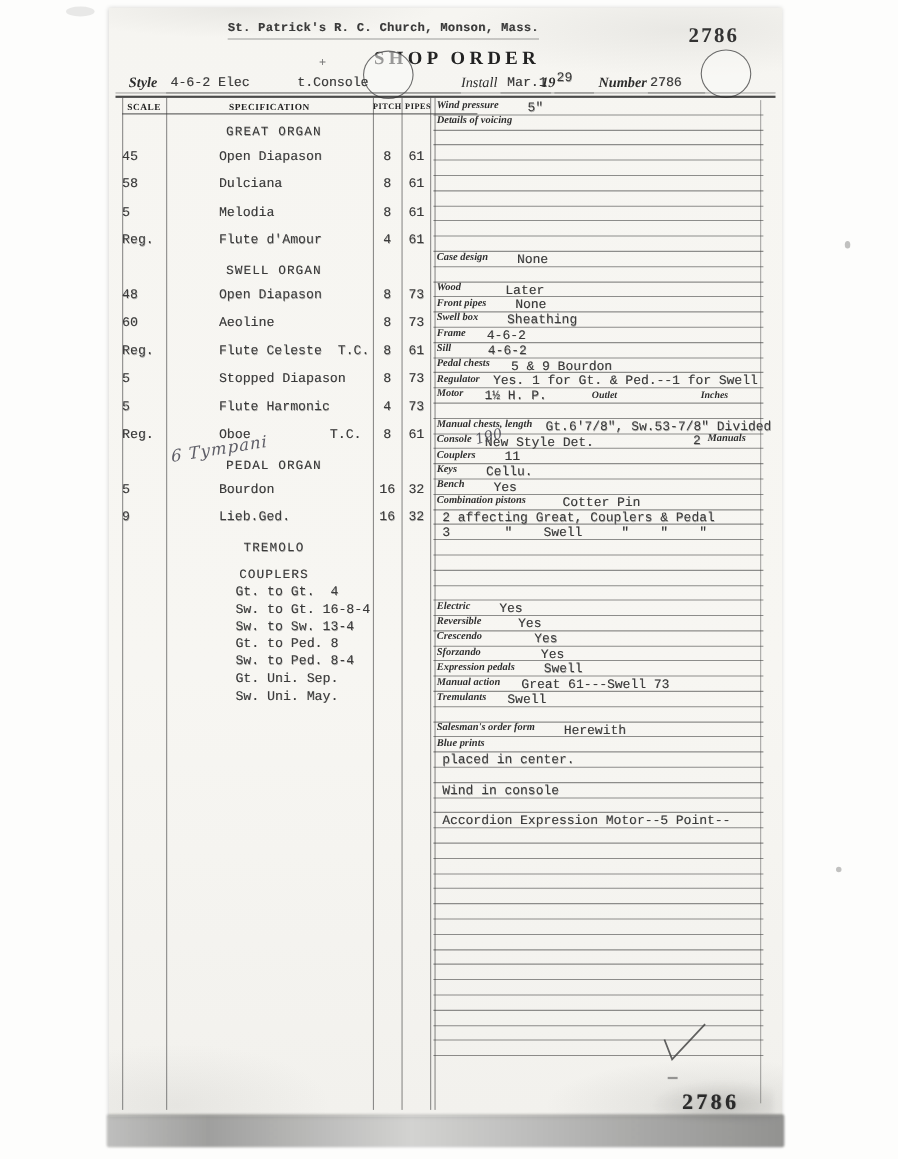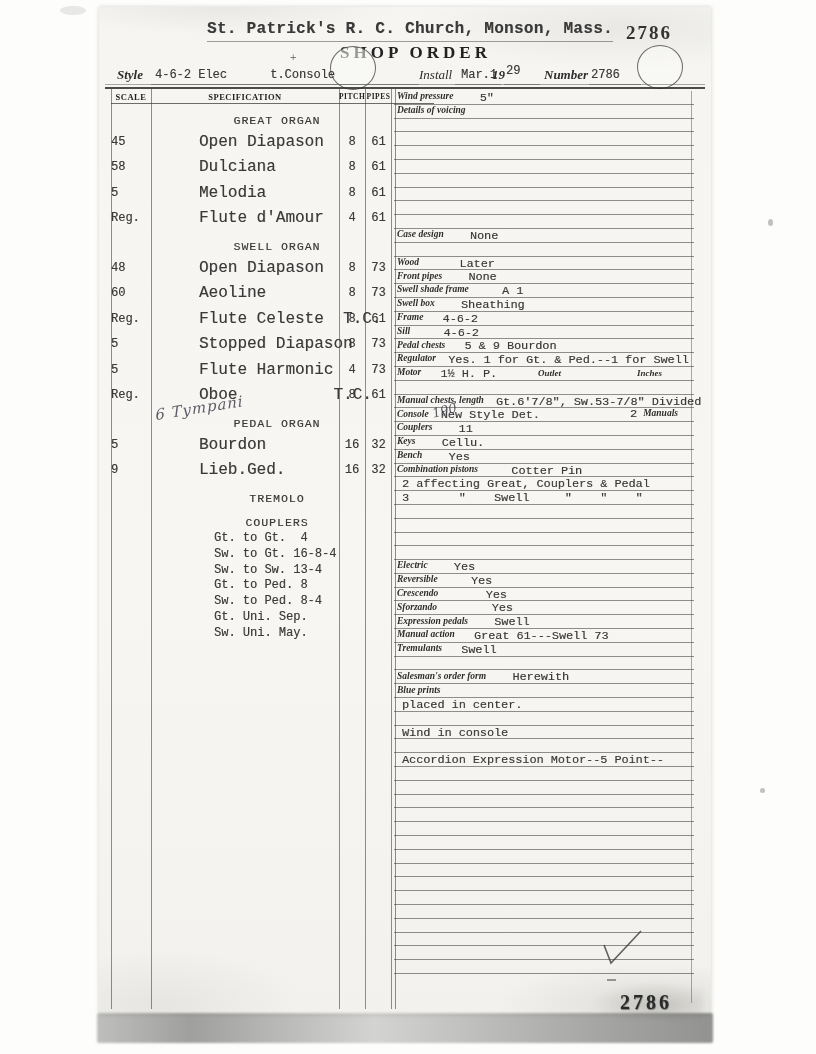--- a/index.html
+++ b/index.html
@@ -18,21 +18,21 @@
     background:linear-gradient(90deg,rgba(140,140,138,.55),rgba(110,110,108,.65) 15%,rgba(160,160,158,.45) 45%,rgba(120,120,118,.6) 75%,rgba(100,100,98,.7));
     filter:blur(1.2px);border-radius:2px;}
   .speck{position:absolute;background:rgba(120,120,120,.45);border-radius:50%;filter:blur(.6px);}
   
   .typed{font-family:"Liberation Mono","DejaVu Sans Mono",monospace;color:#3a3a3a;
     white-space:pre;text-shadow:.4px .4px .5px rgba(70,70,70,.45);}
   .pre-italic{font-family:"Liberation Serif","DejaVu Serif",serif;font-style:italic;color:#2d2d2d;}
   .serif-bold{font-family:"Liberation Serif","DejaVu Serif",serif;font-weight:bold;color:#222;}
   .hand{font-family:"DejaVu Serif",serif;font-style:italic;color:rgba(66,66,78,.85);}
   
-  #church{left:108px;top:13px;font-size:16px;font-weight:bold;letter-spacing:.3px;
+  #church{left:108px;top:13px;font-size:11px;font-weight:bold;letter-spacing:.3px;
     border-bottom:1px solid rgba(80,80,80,.55);padding-bottom:3px;}
   #shop-order{left:241px;top:36px;font-size:17px;letter-spacing:4px;}
   #num-top{left:527px;top:15px;font-size:19px;letter-spacing:2px;color:#333;}
   .hole{position:absolute;width:44px;height:42px;border:1.6px solid rgba(60,60,60,.75);
     border-radius:50%;background:rgba(250,250,248,.55);}
   #hole1{left:231px;top:39px;}
   #hole2{left:538px;top:38px;}
   #plus-mark{left:191px;top:44px;font-size:11px;color:#777;}
   
   #style-line{left:0;top:57px;width:612px;height:23px;}
@@ -49,28 +49,28 @@
   #rule-thin{left:6px;top:77px;width:600px;height:1px;background:rgba(90,90,90,.5);}
   #rule-thick{left:6px;top:80px;width:600px;height:2.4px;background:rgba(45,45,45,.85);}
   
   #spec-table{left:12px;top:82px;width:281px;height:920px;}
   .vline{position:absolute;top:0;width:1px;height:100%;background:rgba(70,70,70,.6);}
   #spec-header{position:absolute;left:0;top:0;width:323px;height:14px;
     border-bottom:1px solid rgba(60,60,60,.75);display:grid;
     grid-template-columns:40px 188px 26px 27px;}
   .th{font-family:"Liberation Serif",serif;font-weight:bold;font-size:8.5px;
     letter-spacing:.5px;text-align:center;padding-top:3px;color:#222;}
-  .th-small{font-size:7.5px;}
+  .th-small{font-size:7.5px;text-align:right;}
   #spec-body{position:absolute;left:0;top:16px;width:281px;}
-  .s-head{position:relative;height:24px;padding-left:28px;}
+  .s-head{position:relative;height:24px;}
   .s-head .txt{display:block;margin-left:48px;width:180px;text-align:center;
     padding-top:9px;font-size:11.5px;letter-spacing:1px;}
   .s-row{display:grid;grid-template-columns:40px 188px 26px 27px;height:25.5px;align-items:center;}
   .s-scale{text-align:left;font-size:12px;}
-  .s-name{padding-left:48px;font-size:16px;}
+  .s-name{padding-left:48px;font-size:12px;}
   .s-pitch,.s-pipes{text-align:center;font-size:12px;}
   .coupler-line{height:15.8px;line-height:15.8px;padding-left:103px;font-size:12px;}
   #pedal-annot{position:absolute;left:44px;top:-9px;font-size:15px;
     transform:rotate(-9deg) skewX(-6deg);letter-spacing:1px;}
   
   #details{left:295px;top:84px;width:300px;}
   .d-row{position:relative;height:13.8px;border-bottom:1px solid rgba(55,55,55,.55);
     display:flex;align-items:flex-end;padding:0 0 0 3px;box-sizing:border-box;}
   .d-row .lbl{font-family:"Liberation Serif",serif;font-style:italic;font-size:9.5px;
     line-height:1;color:#2e2e2e;white-space:nowrap;padding-bottom:2px;font-weight:bold;}
@@ -257,24 +257,20 @@
       <div class="d-row"></div>
       <div class="d-row">
         <span class="lbl">Wood</span>
         <span class="val">     Later</span>
       </div>
       <div class="d-row">
         <span class="lbl">Front pipes</span>
         <span class="val">   None</span>
       </div>
       <div class="d-row">
-        <span class="lbl">Swell shade frame</span>
-        <span class="val">    A 1</span>
-      </div>
-      <div class="d-row">
         <span class="lbl">Swell box</span>
         <span class="val">   Sheathing</span>
       </div>
       <div class="d-row">
         <span class="lbl">Frame</span>
         <span class="val">  4-6-2</span>
       </div>
       <div class="d-row">
         <span class="lbl">Sill</span>
         <span class="val">    4-6-2</span>

